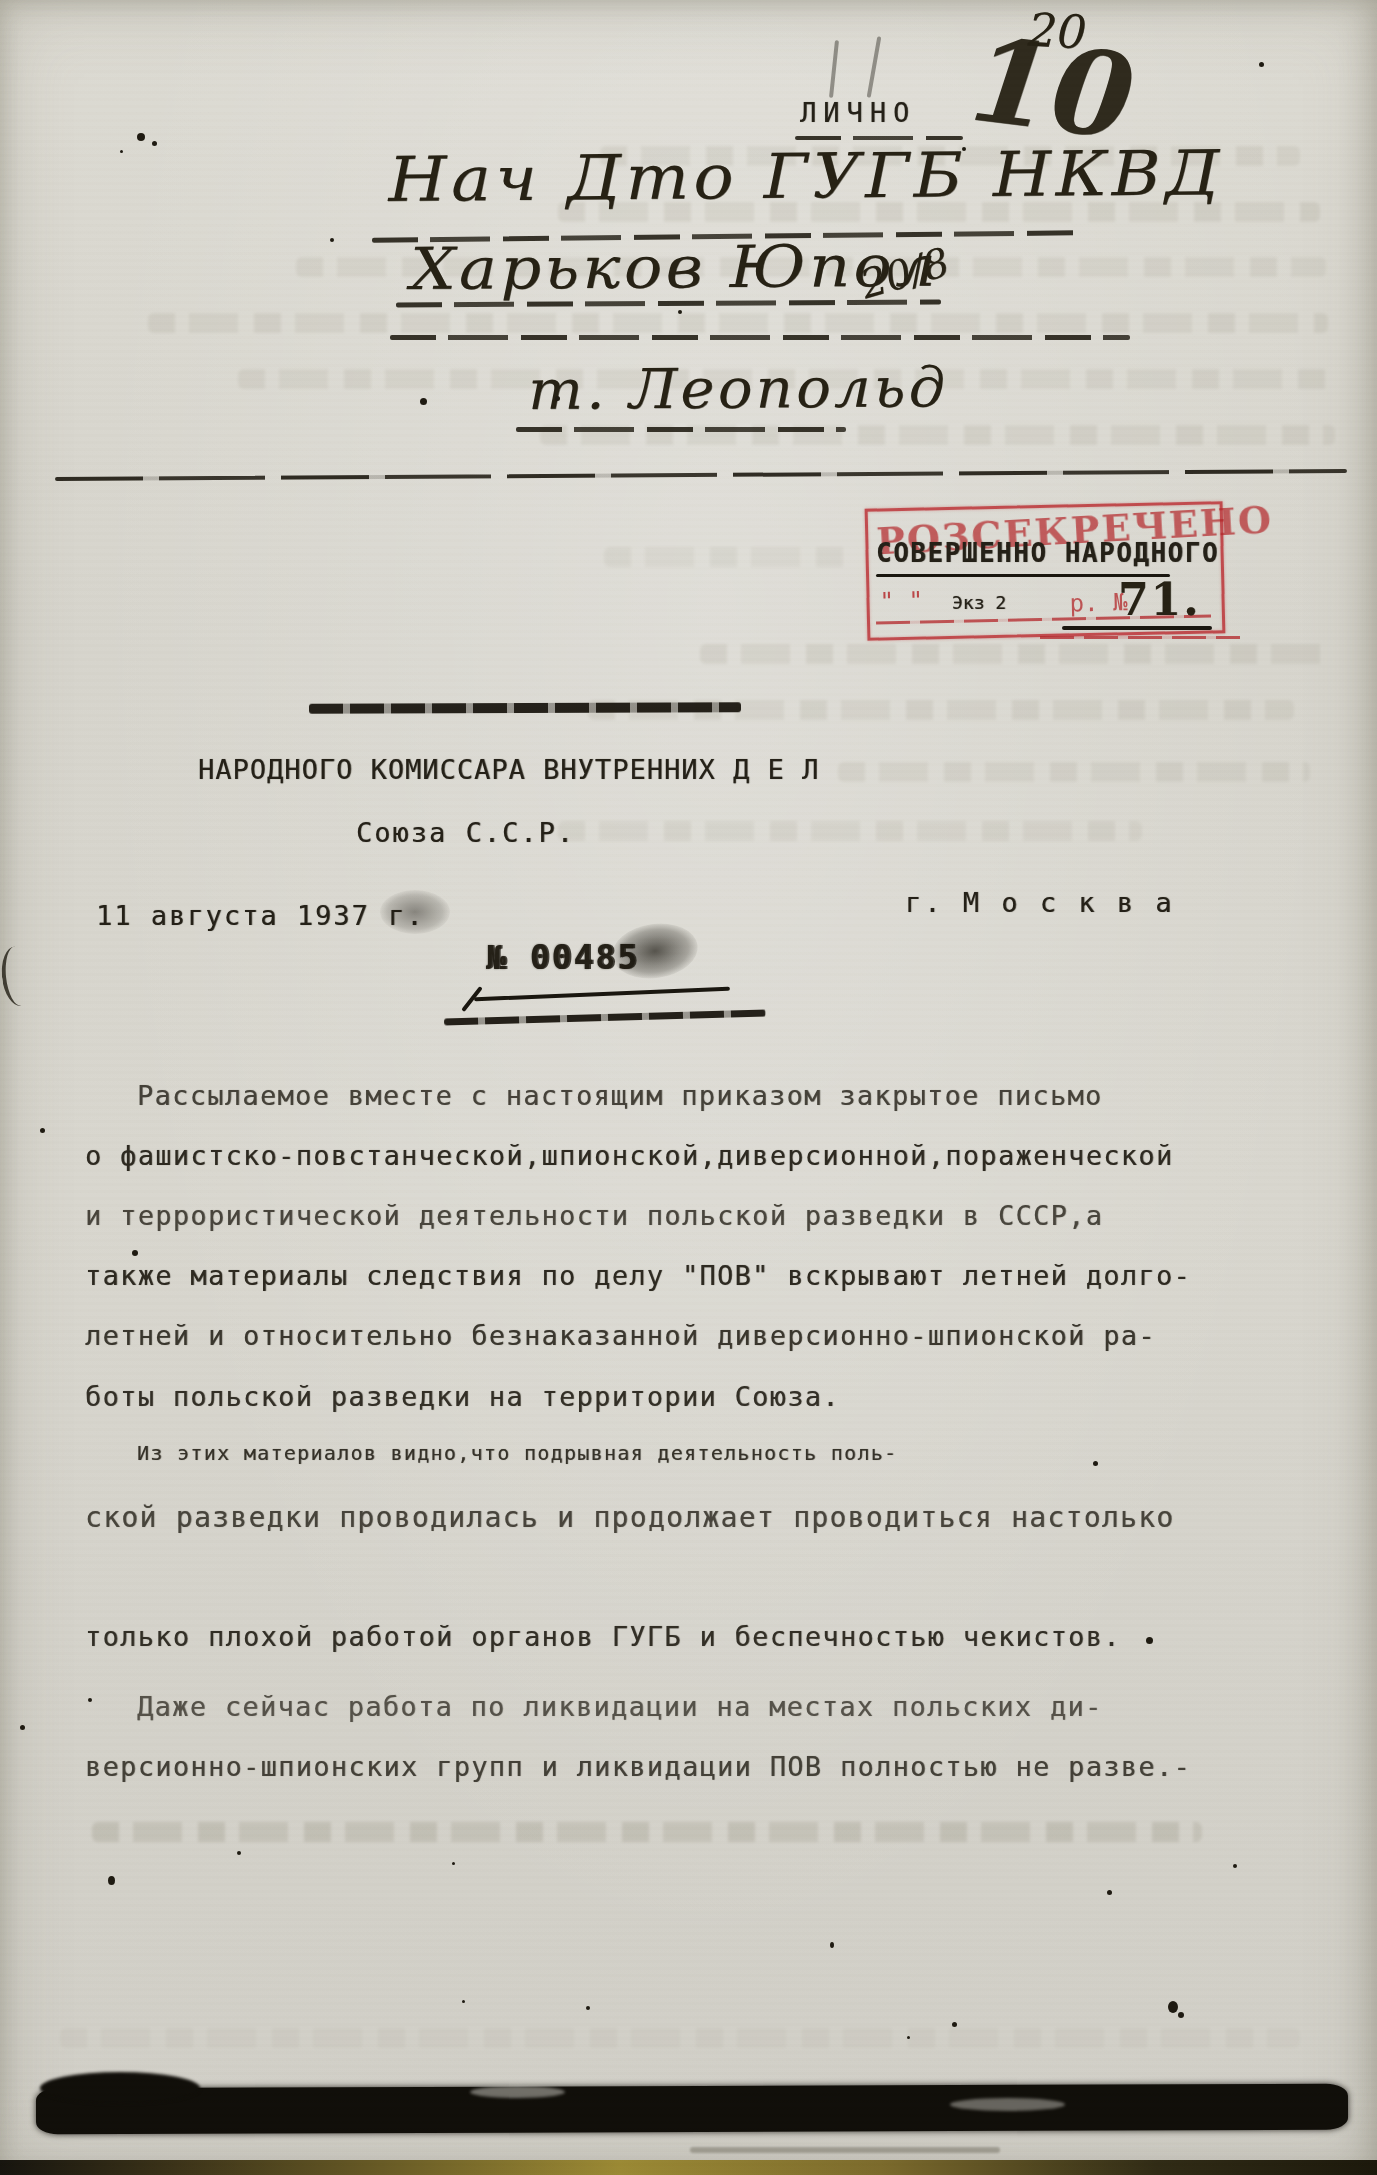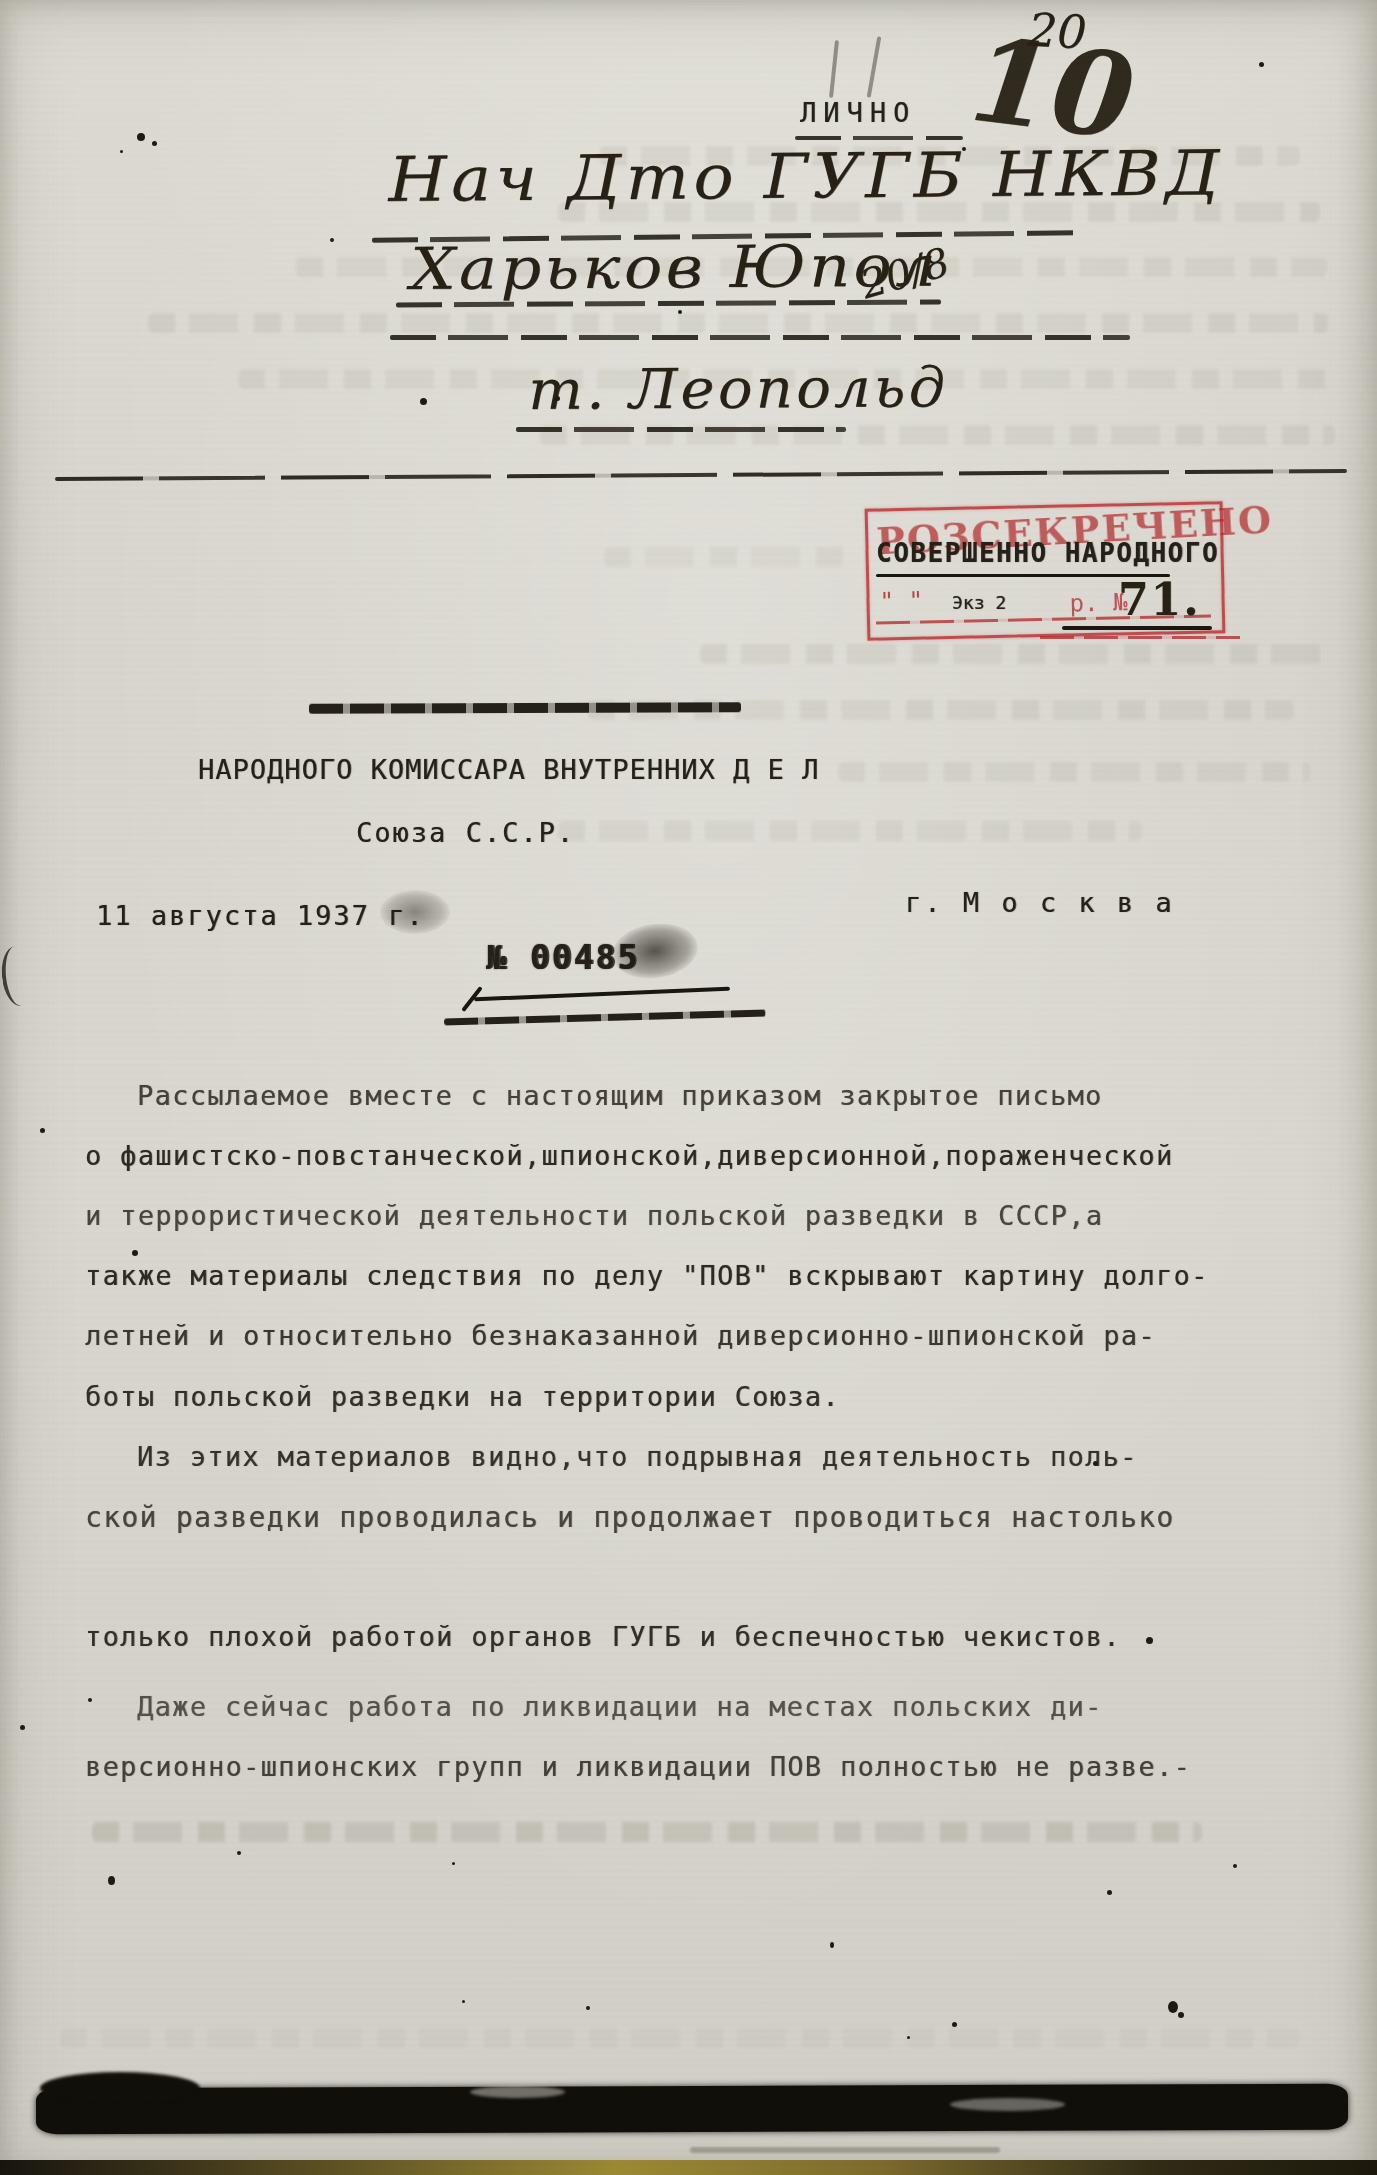--- a/index.html
+++ b/index.html
@@ -109,25 +109,25 @@
 
   <div class="stroke" style="left:474px;top:992px;width:256px;height:4px;transform:rotate(-2.4deg);"></div>
   <div class="stroke" style="left:470px;top:984px;width:4px;height:30px;transform:rotate(38deg);"></div>
   <div class="thickline" style="left:444px;top:1014px;width:322px;height:7px;transform:rotate(-1.6deg);"></div>
 
   <div class="abs" style="left:2px;top:946px;width:28px;height:60px;border-left:4px solid rgba(30,26,16,.8);border-radius:50% 0 0 50% / 50% 0 0 50%;transform:rotate(-6deg);"></div>
 
   <div class="abs typed" style="left:137px;top:1080px;font-size:27px;letter-spacing:1.3px;opacity:.82;">Рассылаемое вместе с настоящим приказом закрытое письмо</div>
   <div class="abs typed" style="left:85px;top:1140px;font-size:27px;letter-spacing:1.3px;opacity:.95;">о фашистско-повстанческой,шпионской,диверсионной,пораженческой</div>
   <div class="abs typed" style="left:85px;top:1200px;font-size:27px;letter-spacing:1.3px;opacity:.8;">и террористической деятельности польской разведки в СССР,а</div>
-  <div class="abs typed" style="left:85px;top:1260px;font-size:27px;letter-spacing:1.3px;opacity:.95;">также материалы следствия по делу "ПОВ" вскрывают картину долго-</div>
+  <div class="abs typed" style="left:85px;top:1260px;font-size:27px;letter-spacing:1.3px;opacity:.95;">также материалы следствия по делу "ПОВ" вскрывают летней долго-</div>
   <div class="abs typed" style="left:85px;top:1320px;font-size:27px;letter-spacing:1.3px;opacity:.88;">летней и относительно безнаказанной диверсионно-шпионской ра-</div>
   <div class="abs typed" style="left:85px;top:1381px;font-size:27px;letter-spacing:1.3px;opacity:.92;">боты польской разведки на территории Союза.</div>
 
-  <div class="abs typed" style="left:137px;top:1441px;font-size:27px;letter-spacing:1.3px;opacity:.9;">Из этих материалов видно,что подрывная деятельность поль-</div>
+  <div class="abs typed" style="left:137px;top:1441px;font-size:20px;letter-spacing:1.3px;opacity:.9;">Из этих материалов видно,что подрывная деятельность поль-</div>
   <div class="abs typed" style="left:85px;top:1501px;font-size:28px;letter-spacing:1.3px;opacity:.8;">ской разведки проводилась и продолжает проводиться настолько</div>
   <div class="abs typed" style="left:85px;top:1621px;font-size:27px;letter-spacing:1.3px;opacity:.92;">только плохой работой органов ГУГБ и беспечностью чекистов.</div>
 
   <div class="abs typed" style="left:137px;top:1691px;font-size:27px;letter-spacing:1.3px;opacity:.72;">Даже сейчас работа по ликвидации на местах польских ди-</div>
   <div class="abs typed" style="left:85px;top:1751px;font-size:27px;letter-spacing:1.3px;opacity:.82;">версионно-шпионских групп и ликвидации ПОВ полностью не разве.-</div>
 
   <div class="speck" style="left:137px;top:133px;width:8px;height:8px;"></div>
   <div class="speck" style="left:152px;top:141px;width:5px;height:5px;"></div>
   <div class="speck" style="left:120px;top:150px;width:3px;height:3px;"></div>
   <div class="speck" style="left:1259px;top:62px;width:5px;height:5px;"></div>

